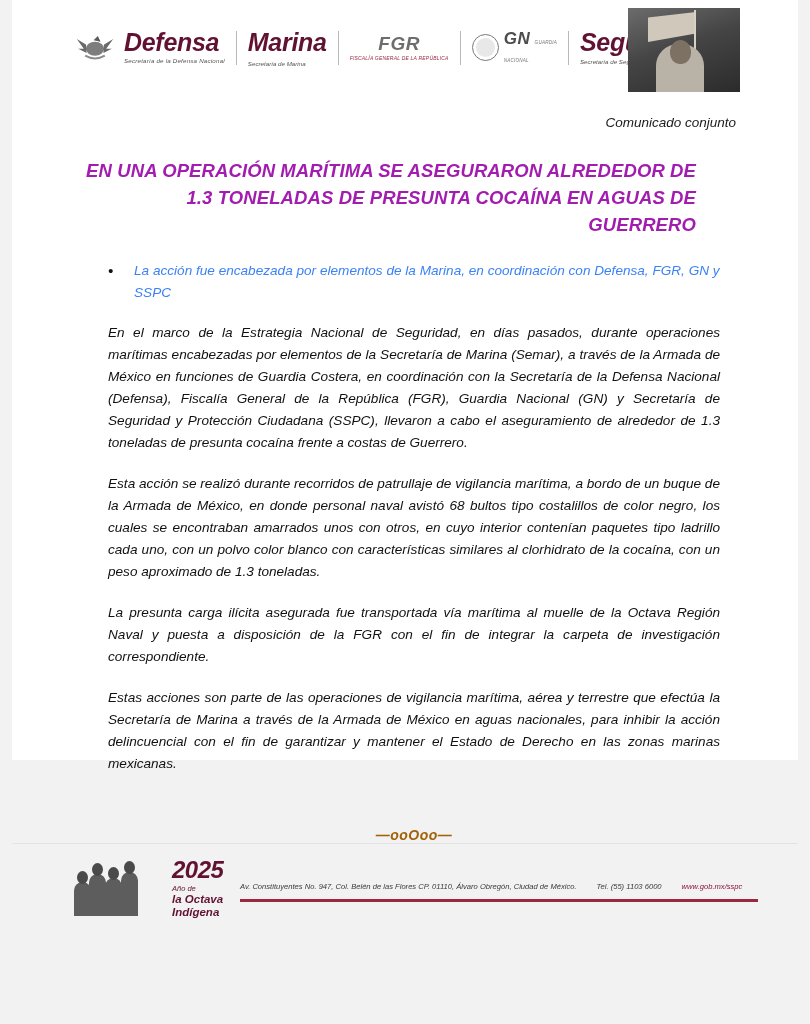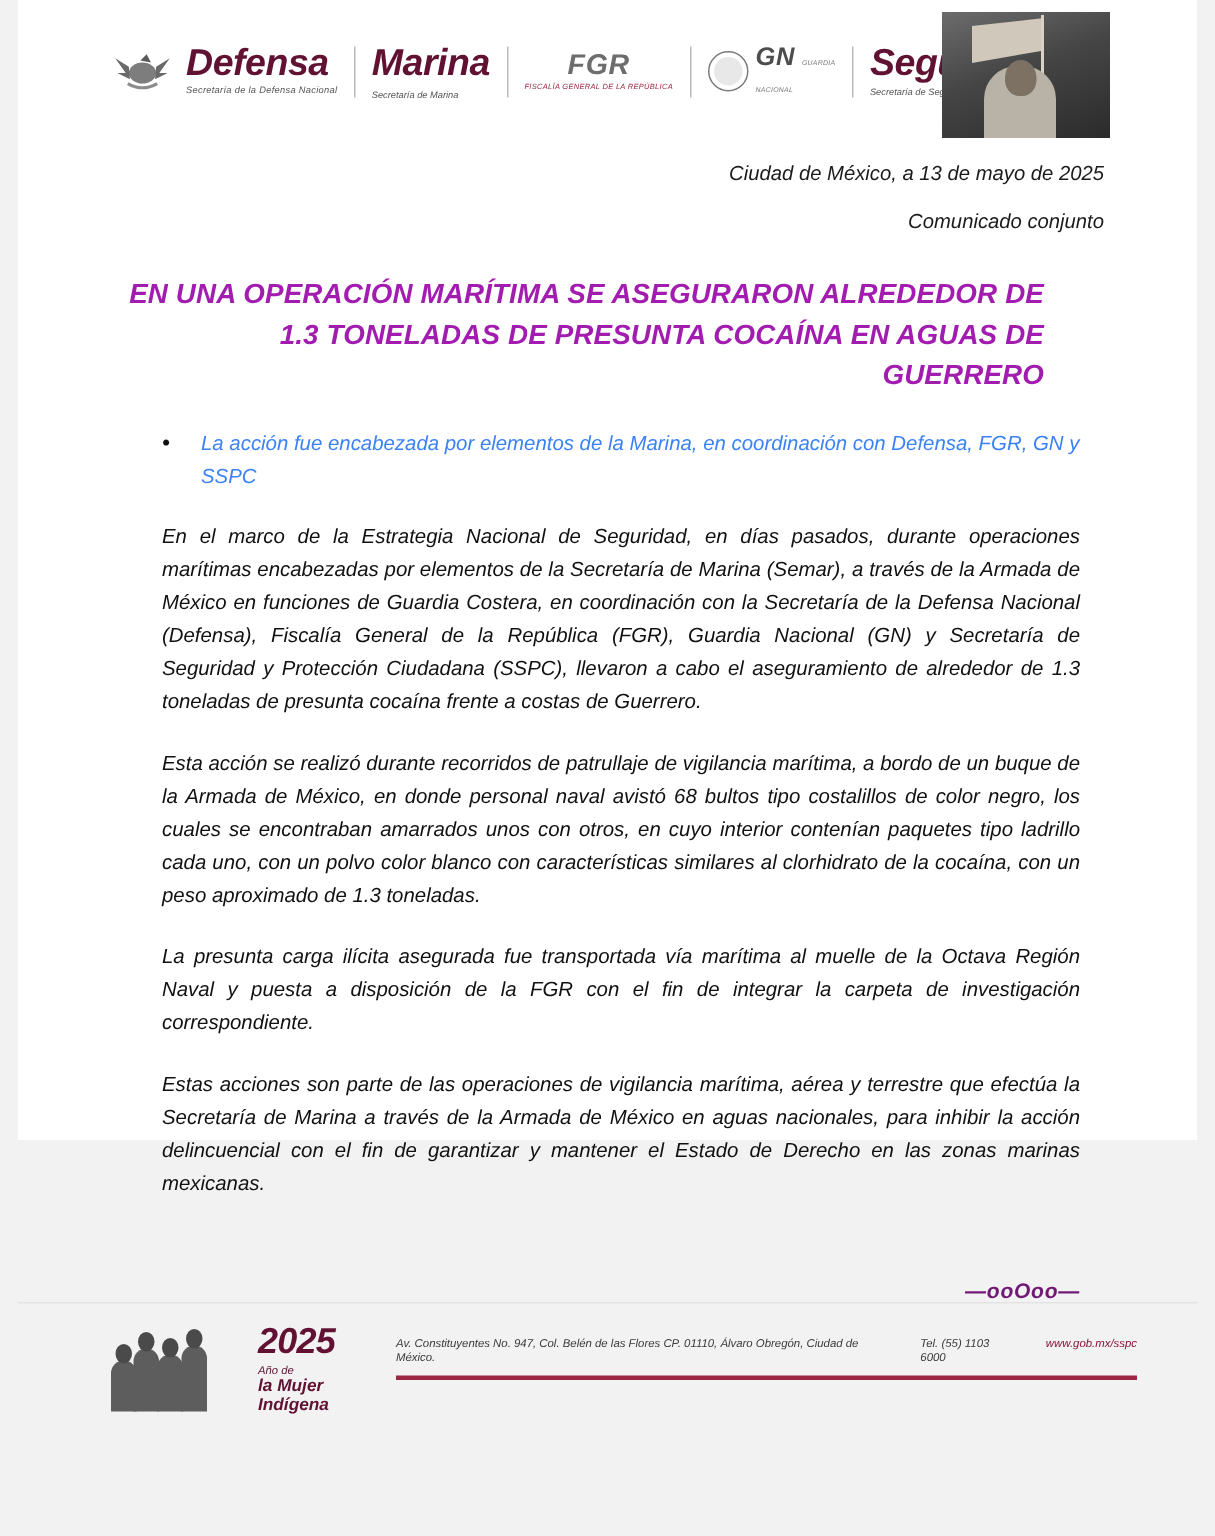--- a/index.html
+++ b/index.html
@@ -248,24 +248,24 @@
     flex: 1 1 auto;
   }
   .body p {
     font-size: 13.6px;
     line-height: 1.62;
     color: #111;
     text-align: justify;
     margin: 19px 0 0 0;
   }
   .enddash {
-    text-align: right;
+    text-align: center;
     font-size: 14px;
     font-weight: bold;
-    color: #701a75;
+    color: #a16207;
     margin-top: 52px;
     letter-spacing: 0.5px;
   }
 
   
   .footer {
     flex: none;
     position: relative;
     height: 96px;
     border-top: 1px solid #e3e3e3;
@@ -310,22 +310,21 @@
     letter-spacing: -0.5px;
   }
   .year-block .l1 { font-size: 7.5px; margin-top: 3px; }
   .year-block .l2 { font-size: 11.5px; font-weight: bold; margin-top: 2px; }
   .year-block .l3 { font-size: 11.5px; font-weight: bold; margin-top: 1px; }
 
   .footer-right {
     position: absolute;
     left: 228px;
     right: 40px;
-    top: 22px;
-    margin-left: 24px;
+    top: 38px;
   }
   .footer-addr {
     font-size: 7.6px;
     color: #3a3a3a;
     display: flex;
     gap: 20px;
     align-items: baseline;
   }
   .footer-addr .url { color: #8a1538; }
   .footer-rule {
@@ -392,21 +391,20 @@
 
     <div class="header-photo">
       <div class="flag"></div>
       <div class="flagpole"></div>
       <div class="figure"></div>
       <div class="face"></div>
     </div>
   </div>
 
   <div class="meta">
-    <div class="date">Ciudad de México, a 13 de mayo de 2025</div>
     <div class="kind">Comunicado conjunto</div>
   </div>
 
   <div class="title">EN UNA OPERACIÓN MARÍTIMA SE ASEGURARON ALREDEDOR DE 1.3 TONELADAS DE PRESUNTA COCAÍNA EN AGUAS DE GUERRERO</div>
 
   <ul class="bullets">
     <li>La acción fue encabezada por elementos de la Marina, en coordinación con Defensa, FGR, GN y SSPC</li>
   </ul>
 
   <div class="body">
@@ -421,21 +419,21 @@
     <div class="footer-left">
       <div class="women">
         <span class="w" style="left:0;height:34px;"></span>
         <span class="w" style="left:15px;height:42px;"></span>
         <span class="w" style="left:31px;height:38px;"></span>
         <span class="w" style="left:47px;height:44px;"></span>
       </div>
       <div class="year-block">
         <div class="yr">2025</div>
         <div class="l1">Año de</div>
-        <div class="l2">la Mujer</div>
+        <div class="l2">la Octava</div>
         <div class="l3">Indígena</div>
       </div>
     </div>
 
     <div class="footer-right">
       <div class="footer-addr">
         <span>Av. Constituyentes No. 947, Col. Belén de las Flores CP. 01110, Álvaro Obregón, Ciudad de México.</span>
         <span>Tel. (55) 1103 6000</span>
         <span class="url">www.gob.mx/sspc</span>
       </div>

